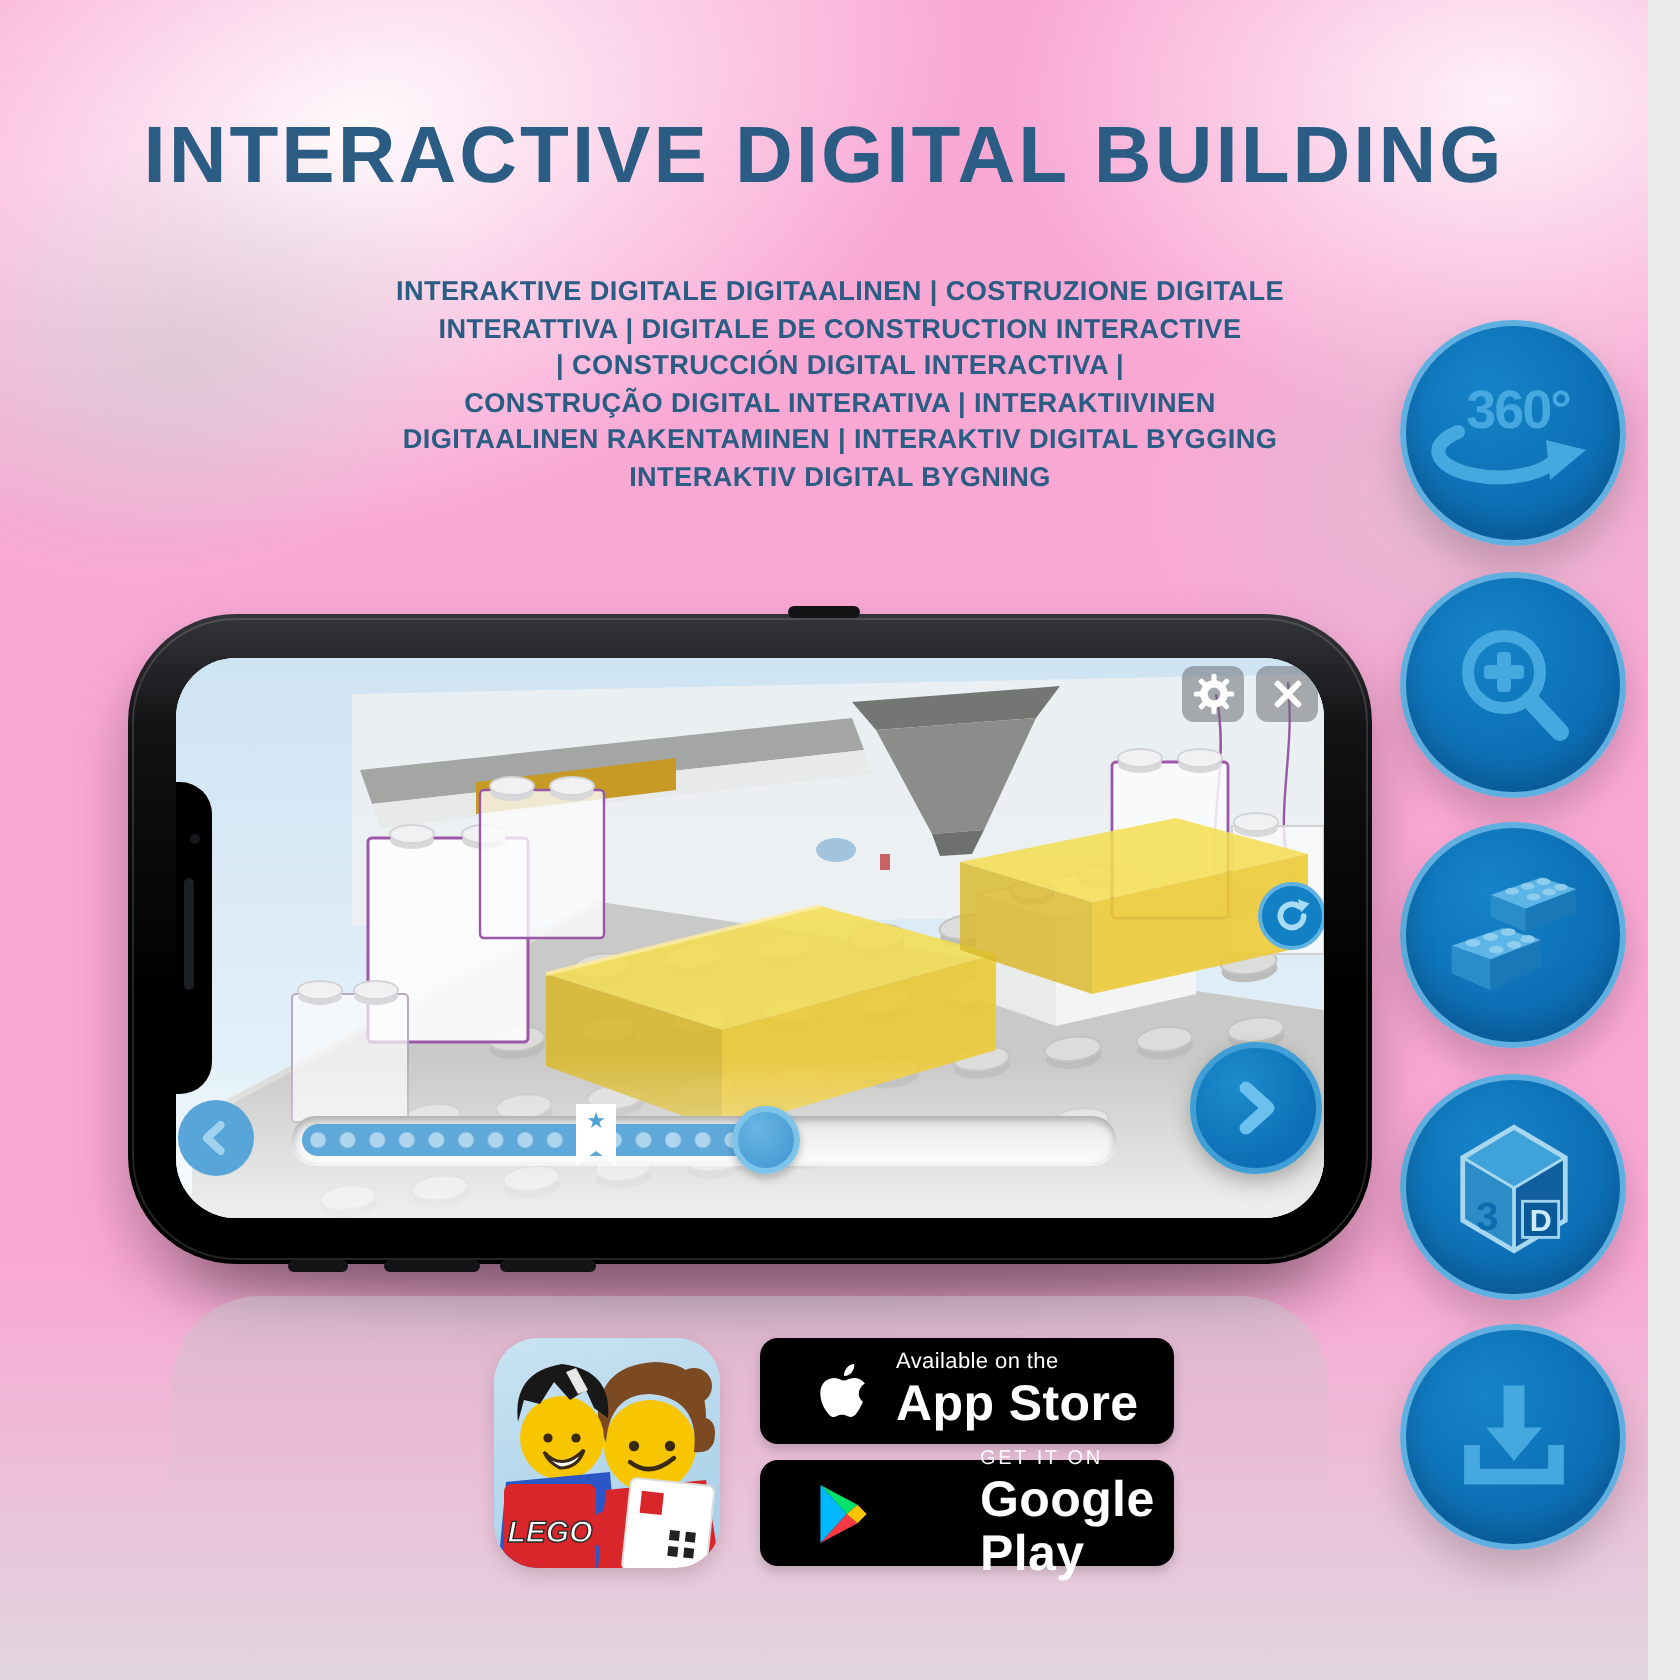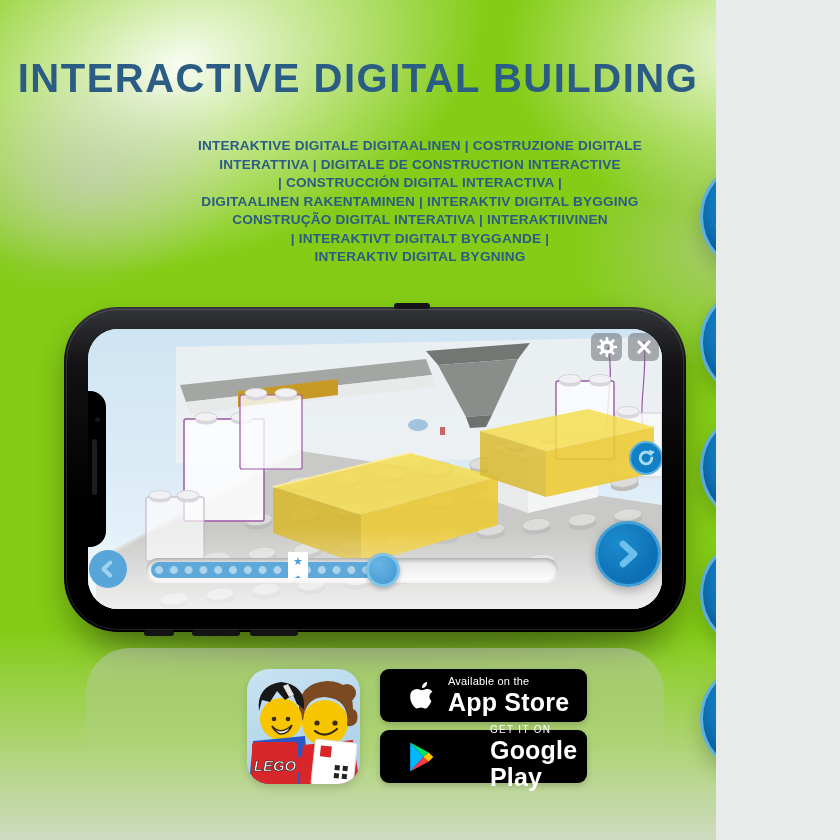--- a/index.html
+++ b/index.html
@@ -1,16 +1,16 @@
 <!DOCTYPE html>
 <html><head>
 <meta charset="utf-8">
 <style>
   html,body{margin:0;padding:0;background:#e9eaea;}
-  .stage{position:relative;width:716px;height:840px;background:#84cc16;overflow:hidden;
+  .stage{position:relative;width:824px;height:840px;background:#f9a8d4;overflow:hidden;
          font-family:"Liberation Sans",sans-serif;}
   
   .bg-swoosh-a{position:absolute;left:-160px;top:-150px;width:680px;height:430px;
     background:radial-gradient(ellipse at center,rgba(255,255,255,.95),rgba(255,255,255,0) 65%);
     transform:rotate(-16deg);}
   .bg-swoosh-b{position:absolute;left:470px;top:-140px;width:560px;height:380px;
     background:radial-gradient(ellipse at center,rgba(255,255,255,.85),rgba(255,255,255,0) 62%);}
   .bg-shade-a{position:absolute;left:-80px;top:60px;width:340px;height:240px;
     background:radial-gradient(ellipse at center,rgba(198,199,201,.55),rgba(198,199,201,0) 65%);
     transform:rotate(-12deg);}
@@ -109,23 +109,22 @@
   <div class="bg-shade-a"></div>
   <div class="bg-shade-b"></div>
   <div class="bg-floor"></div>
 
   <div class="headline">INTERACTIVE DIGITAL BUILDING</div>
 
   <div class="subtitle">
     <div>INTERAKTIVE DIGITALE DIGITAALINEN | COSTRUZIONE DIGITALE</div>
     <div>INTERATTIVA | DIGITALE DE CONSTRUCTION INTERACTIVE</div>
     <div>| CONSTRUCCIÓN DIGITAL INTERACTIVA |</div>
+    <div>CONSTRUÇÃO DIGITAL INTERATIVA | INTERAKTIIVINEN</div>
     <div>DIGITAALINEN RAKENTAMINEN | INTERAKTIV DIGITAL BYGGING</div>
-    <div>CONSTRUÇÃO DIGITAL INTERATIVA | INTERAKTIIVINEN</div>
-    <div>| INTERAKTIVT DIGITALT BYGGANDE |</div>
     <div>INTERAKTIV DIGITAL BYGNING</div>
   </div>
 
   <button class="feature-btn fb1">
     <svg width="84" height="66" viewBox="0 0 84 66">
       <text x="44" y="30" text-anchor="middle" font-size="27" font-weight="bold" fill="#45a8de" letter-spacing="-1">360°</text>
       <path d="M14,32 a30,13 0 1 0 50,11" stroke="#45a8de" stroke-width="7" fill="none" stroke-linecap="round"></path>
       <polygon points="58,36 78,41 60,56" fill="#45a8de"></polygon>
     </svg>
   </button>

